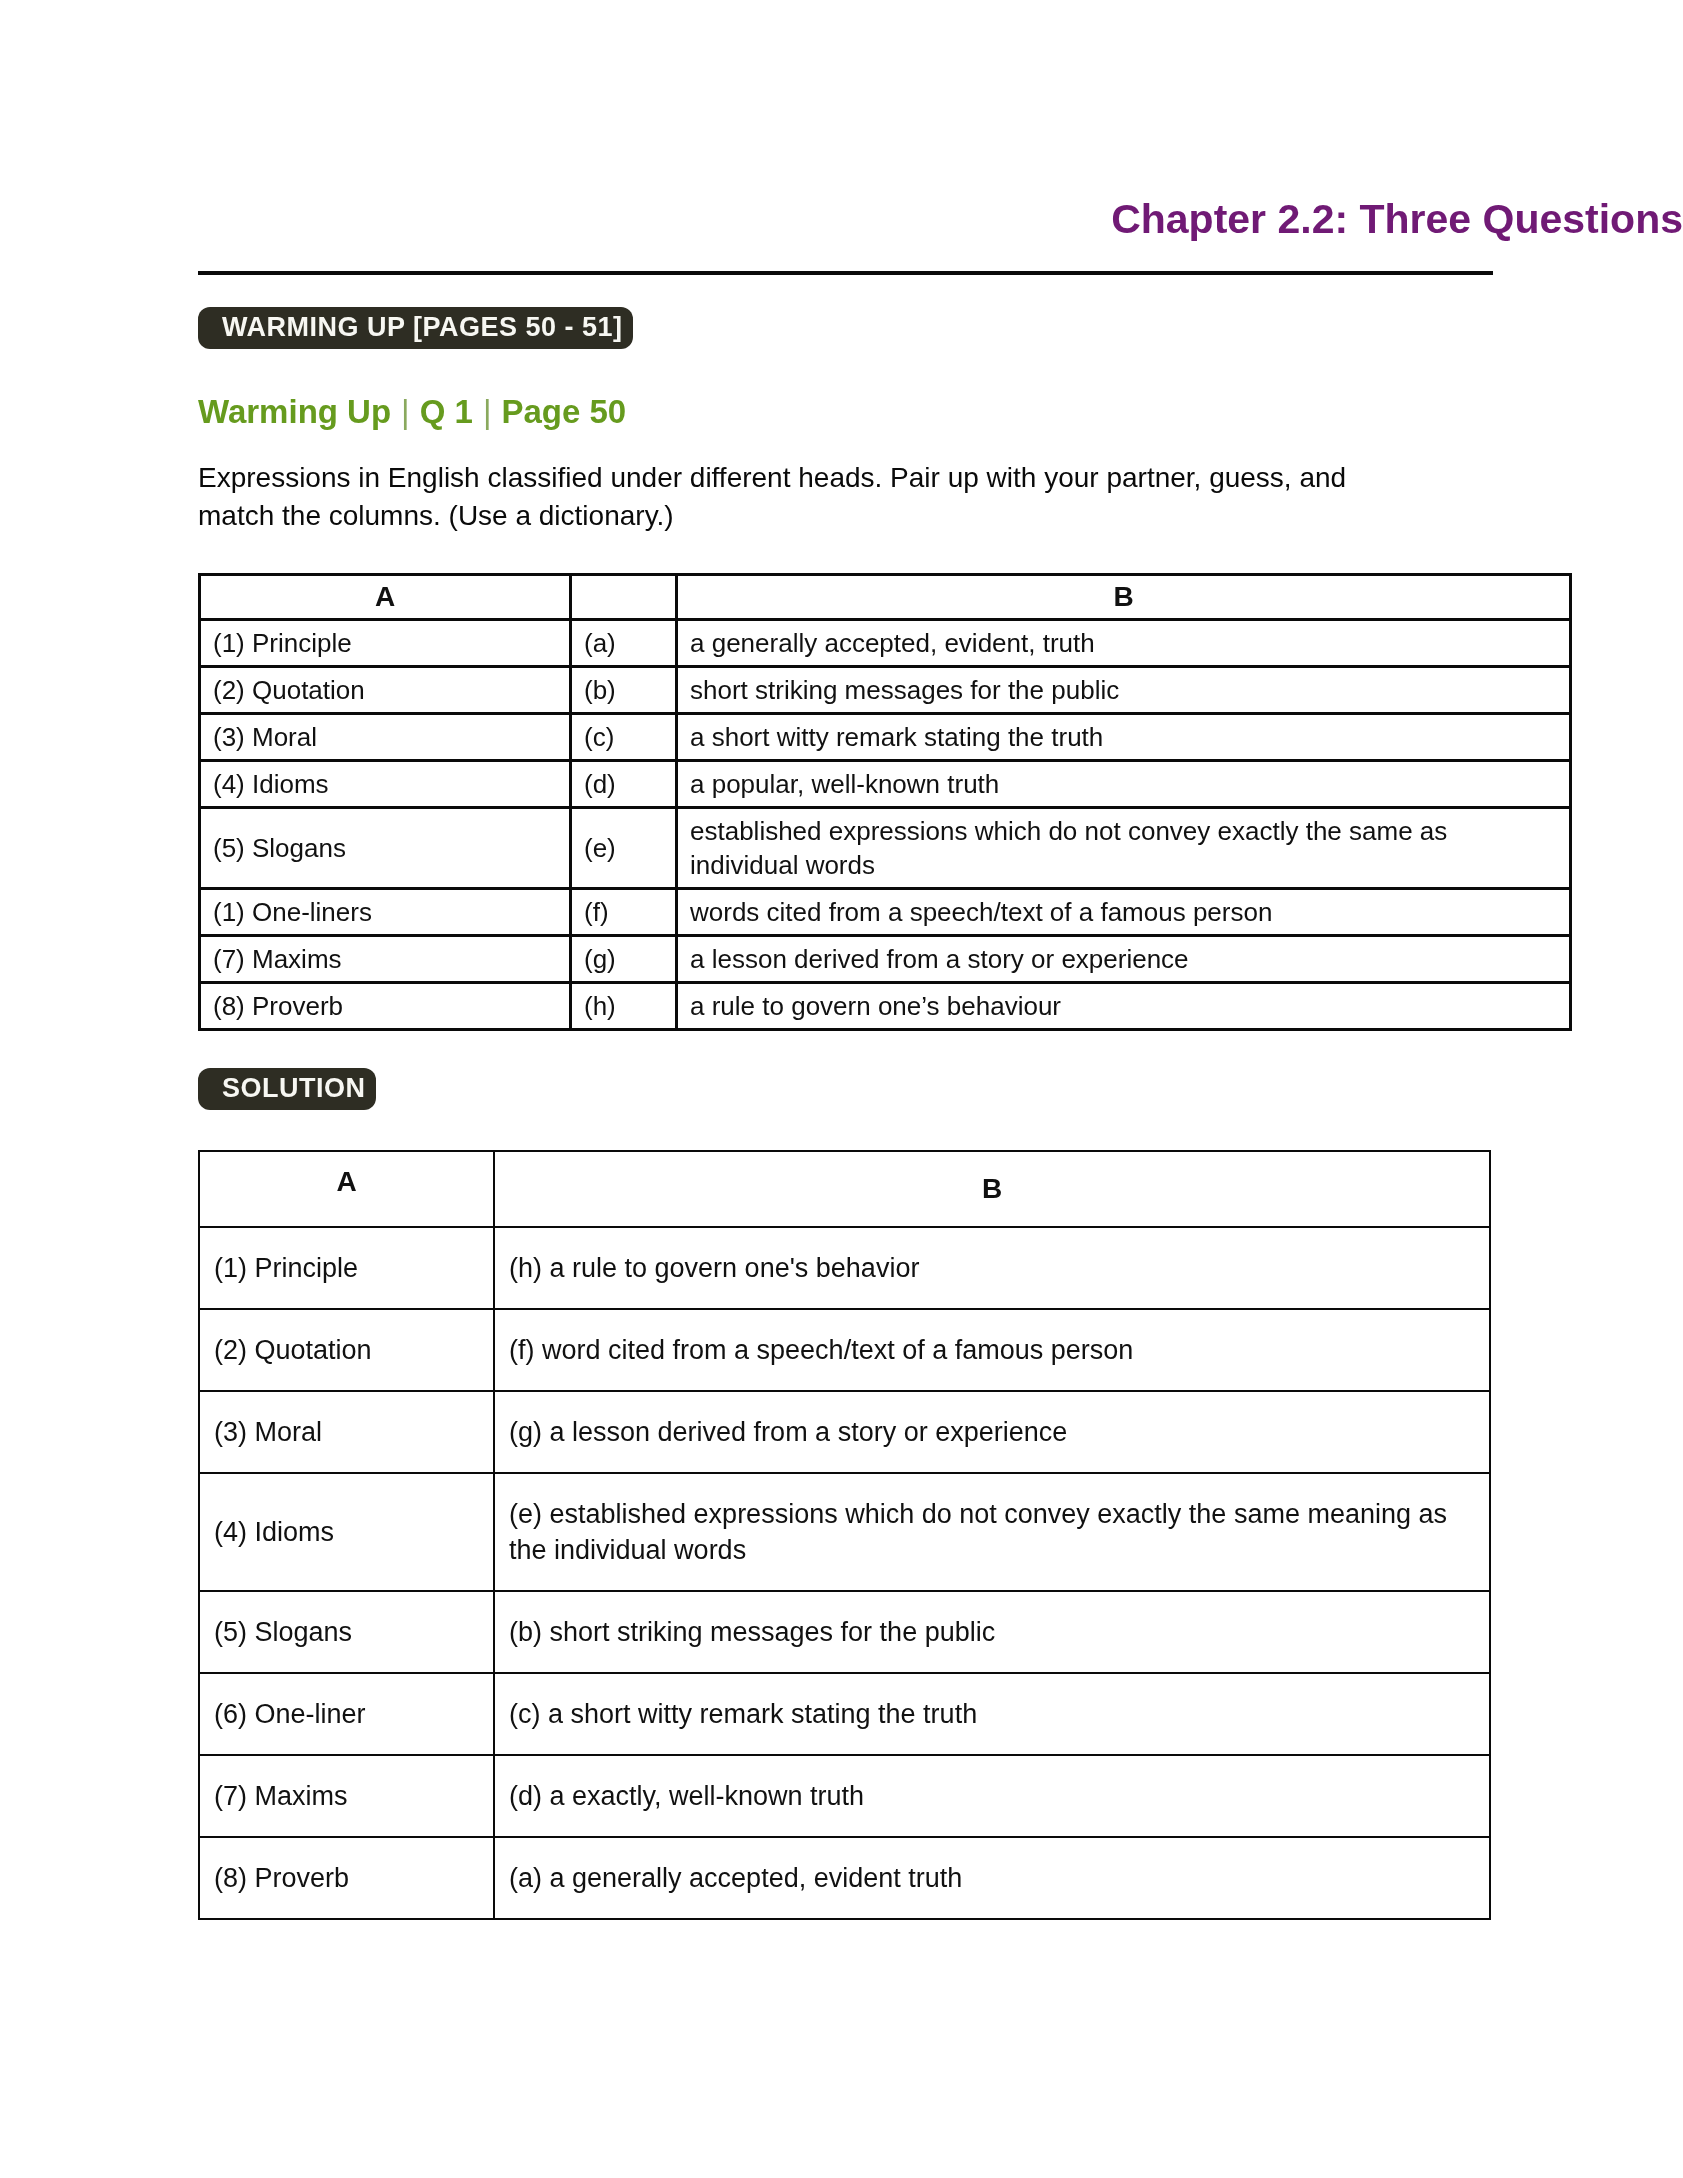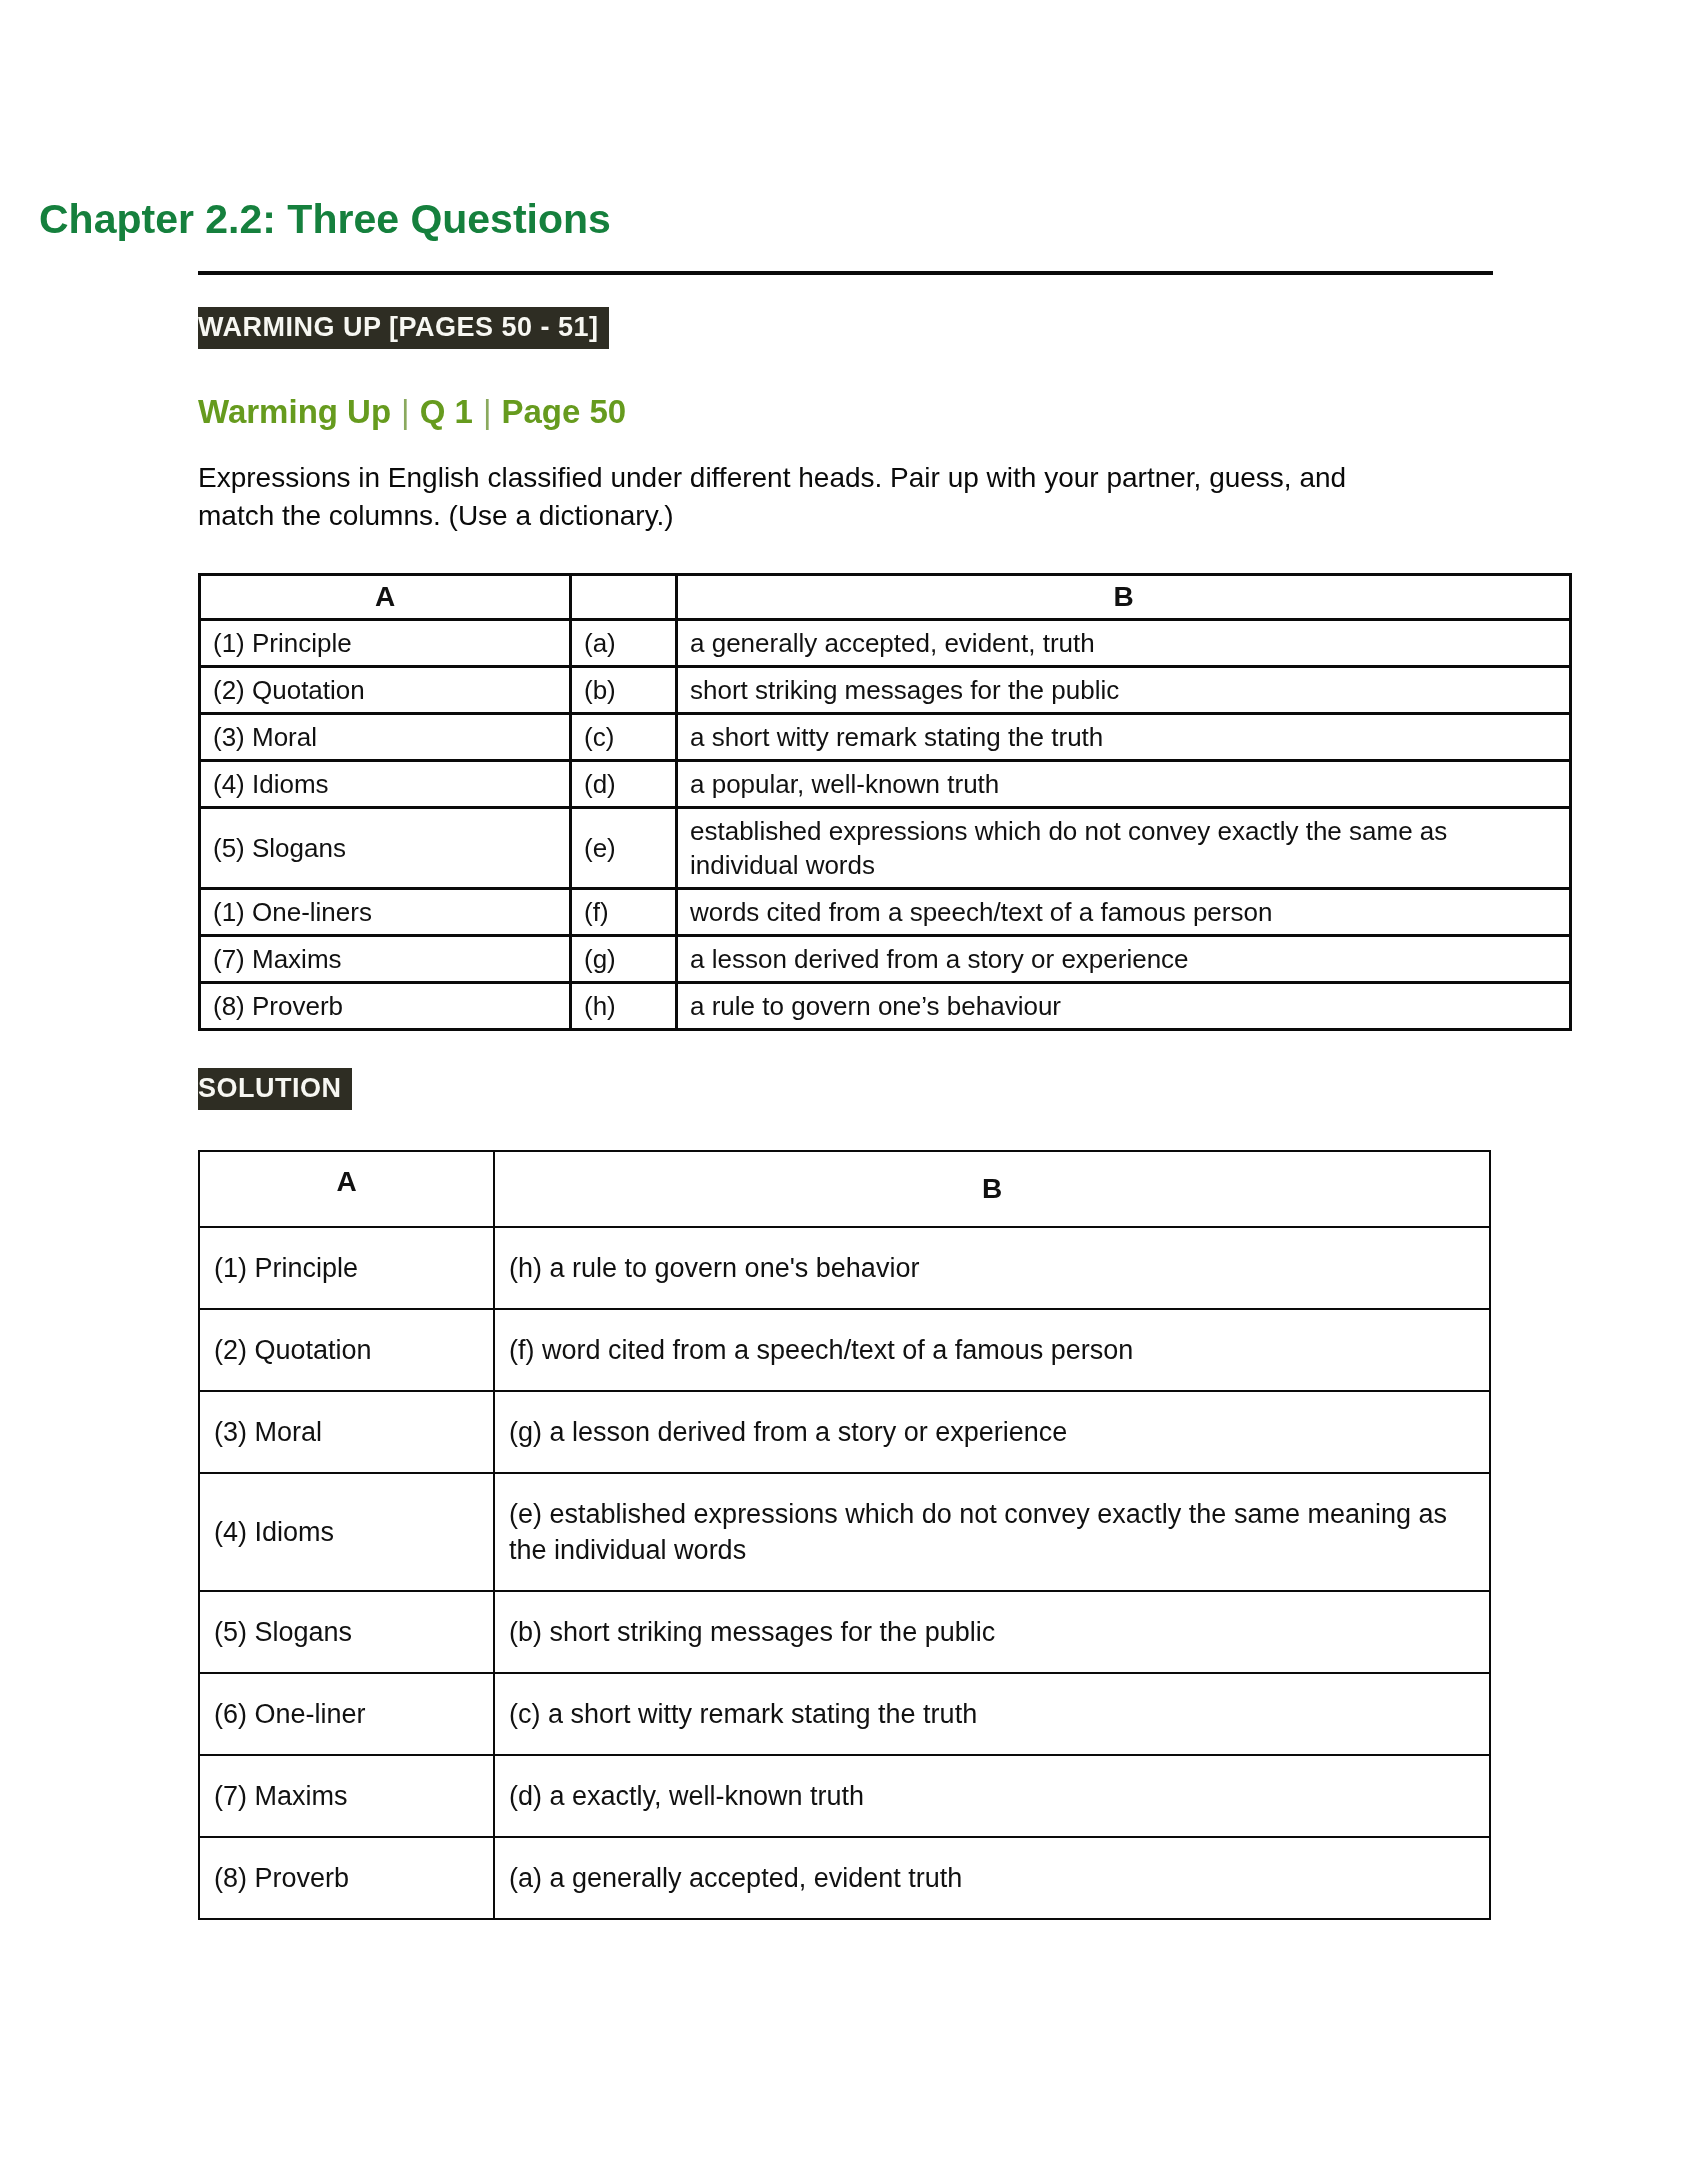--- a/index.html
+++ b/index.html
@@ -11,47 +11,48 @@
   }
   .page {
     position: relative;
     width: 1683px;
     height: 2178px;
     background: #ffffff;
     overflow: hidden;
   }
   .page-title {
     padding-top: 196px;
-    text-align: left;
+    text-align: right;
     font-size: 41px;
     font-weight: bold;
     letter-spacing: 0px;
-    color: #15803d;
+    color: #701a75;
     padding-left: 39px;
   }
   .title-rule {
     margin: 28px 0 0 198px;
     width: 1295px;
     height: 4px;
     background: #0a0a0a;
     border: none;
   }
   .content {
     margin-left: 198px;
     width: 1386px;
   }
   .banner {
     display: inline-block;
     margin-top: 32px;
     background: #2e2d23;
     color: #f7f7f2;
     font-size: 27px;
     font-weight: bold;
-    padding: 5px 10px 6px 0;
+    padding: 5px 10px 6px 24px;
     letter-spacing: 0.5px;
+    border-radius: 12px;
   }
   .banner.solution-banner {
     margin-top: 37px;
   }
   .breadcrumb {
     margin-top: 44px;
     font-size: 33px;
     font-weight: bold;
     color: #669b1e;
   }

